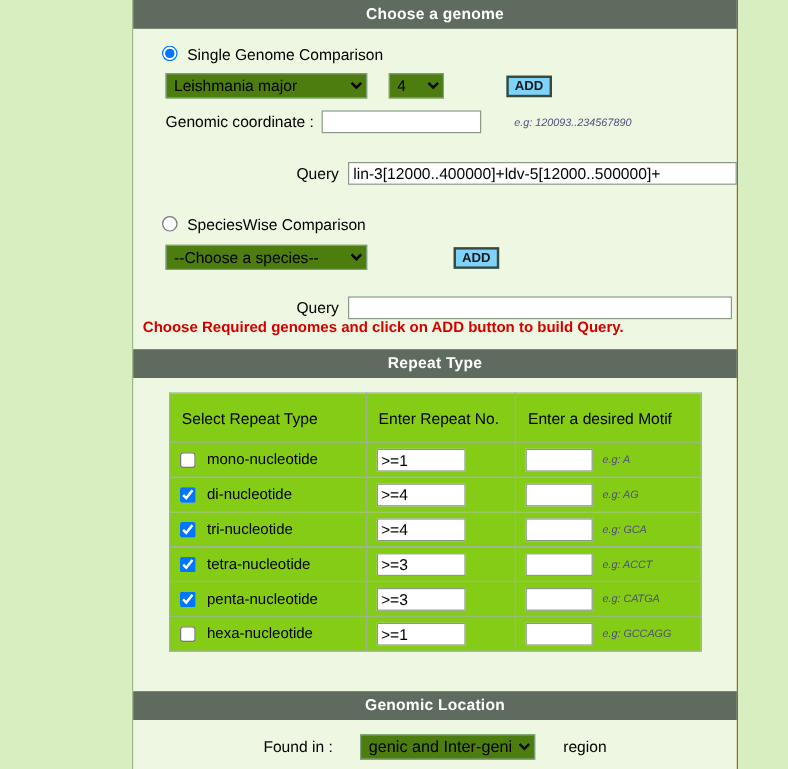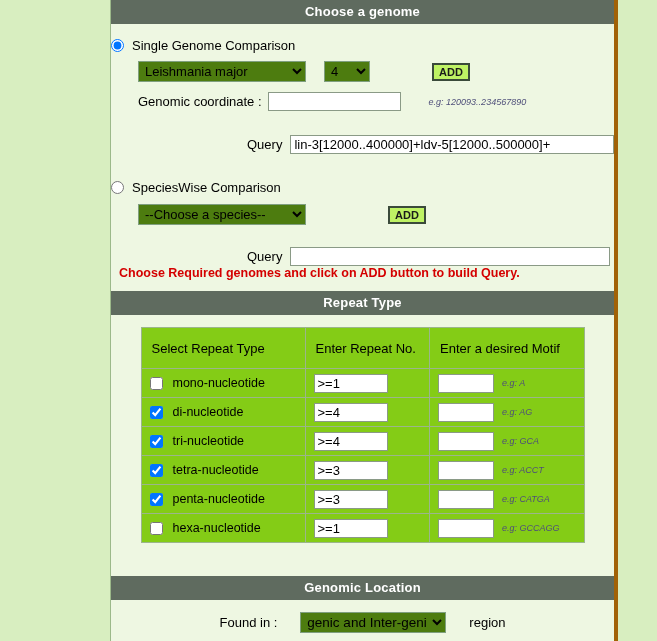--- a/index.html
+++ b/index.html
@@ -20,39 +20,40 @@
     width: 657px;
     height: 641px;
     background: #d8eec0;
   }
   .panel {
     position: absolute;
     left: 110px;
     width: 503px;
     background: #eef7e2;
     border-left: 1px solid #9cb98a;
-    border-right: 4px solid #a16207;
+    border-right: 1px solid #a16207;
   }
   .section-header {
     background: #5f6b5f;
     color: #ffffff;
     text-align: center;
     font-size: 13px;
     font-weight: bold;
     padding: 4px 0 5px 0;
     letter-spacing: 0.2px;
   }
   
   #genome-panel {
     top: 0;
     height: 291px;
   }
   .radio-row {
     display: flex;
-    align-items: center;
+    align-items: flex-start;
+    margin-left: 24px;
   }
   .radio-row input[type=radio] {
     margin: 0 8px 0 0;
   }
   .radio-label {
     font-size: 13px;
   }
   .indent {
     padding-left: 27px;
   }
@@ -61,25 +62,24 @@
     font-size: 13px;
     padding: 1px 2px;
     border: 1px solid #7f9f7f;
     background: #4d7c0f;
   }
   .add-btn {
     font-family: "Liberation Sans", sans-serif;
     font-size: 11px;
     font-weight: bold;
     color: #1a1a1a;
-    background: #bef264;
+    background: #7dd3fc;
     border: 2px solid #3a4a3a;
     padding: 1px 5px;
     cursor: pointer;
-    margin-left: 10px;
   }
   .lbl {
     font-size: 13px;
   }
   input.text {
     font-family: "Liberation Sans", sans-serif;
     font-size: 13px;
     border: 1px solid #8a9a86;
     background: #ffffff;
     padding: 1px 3px;

